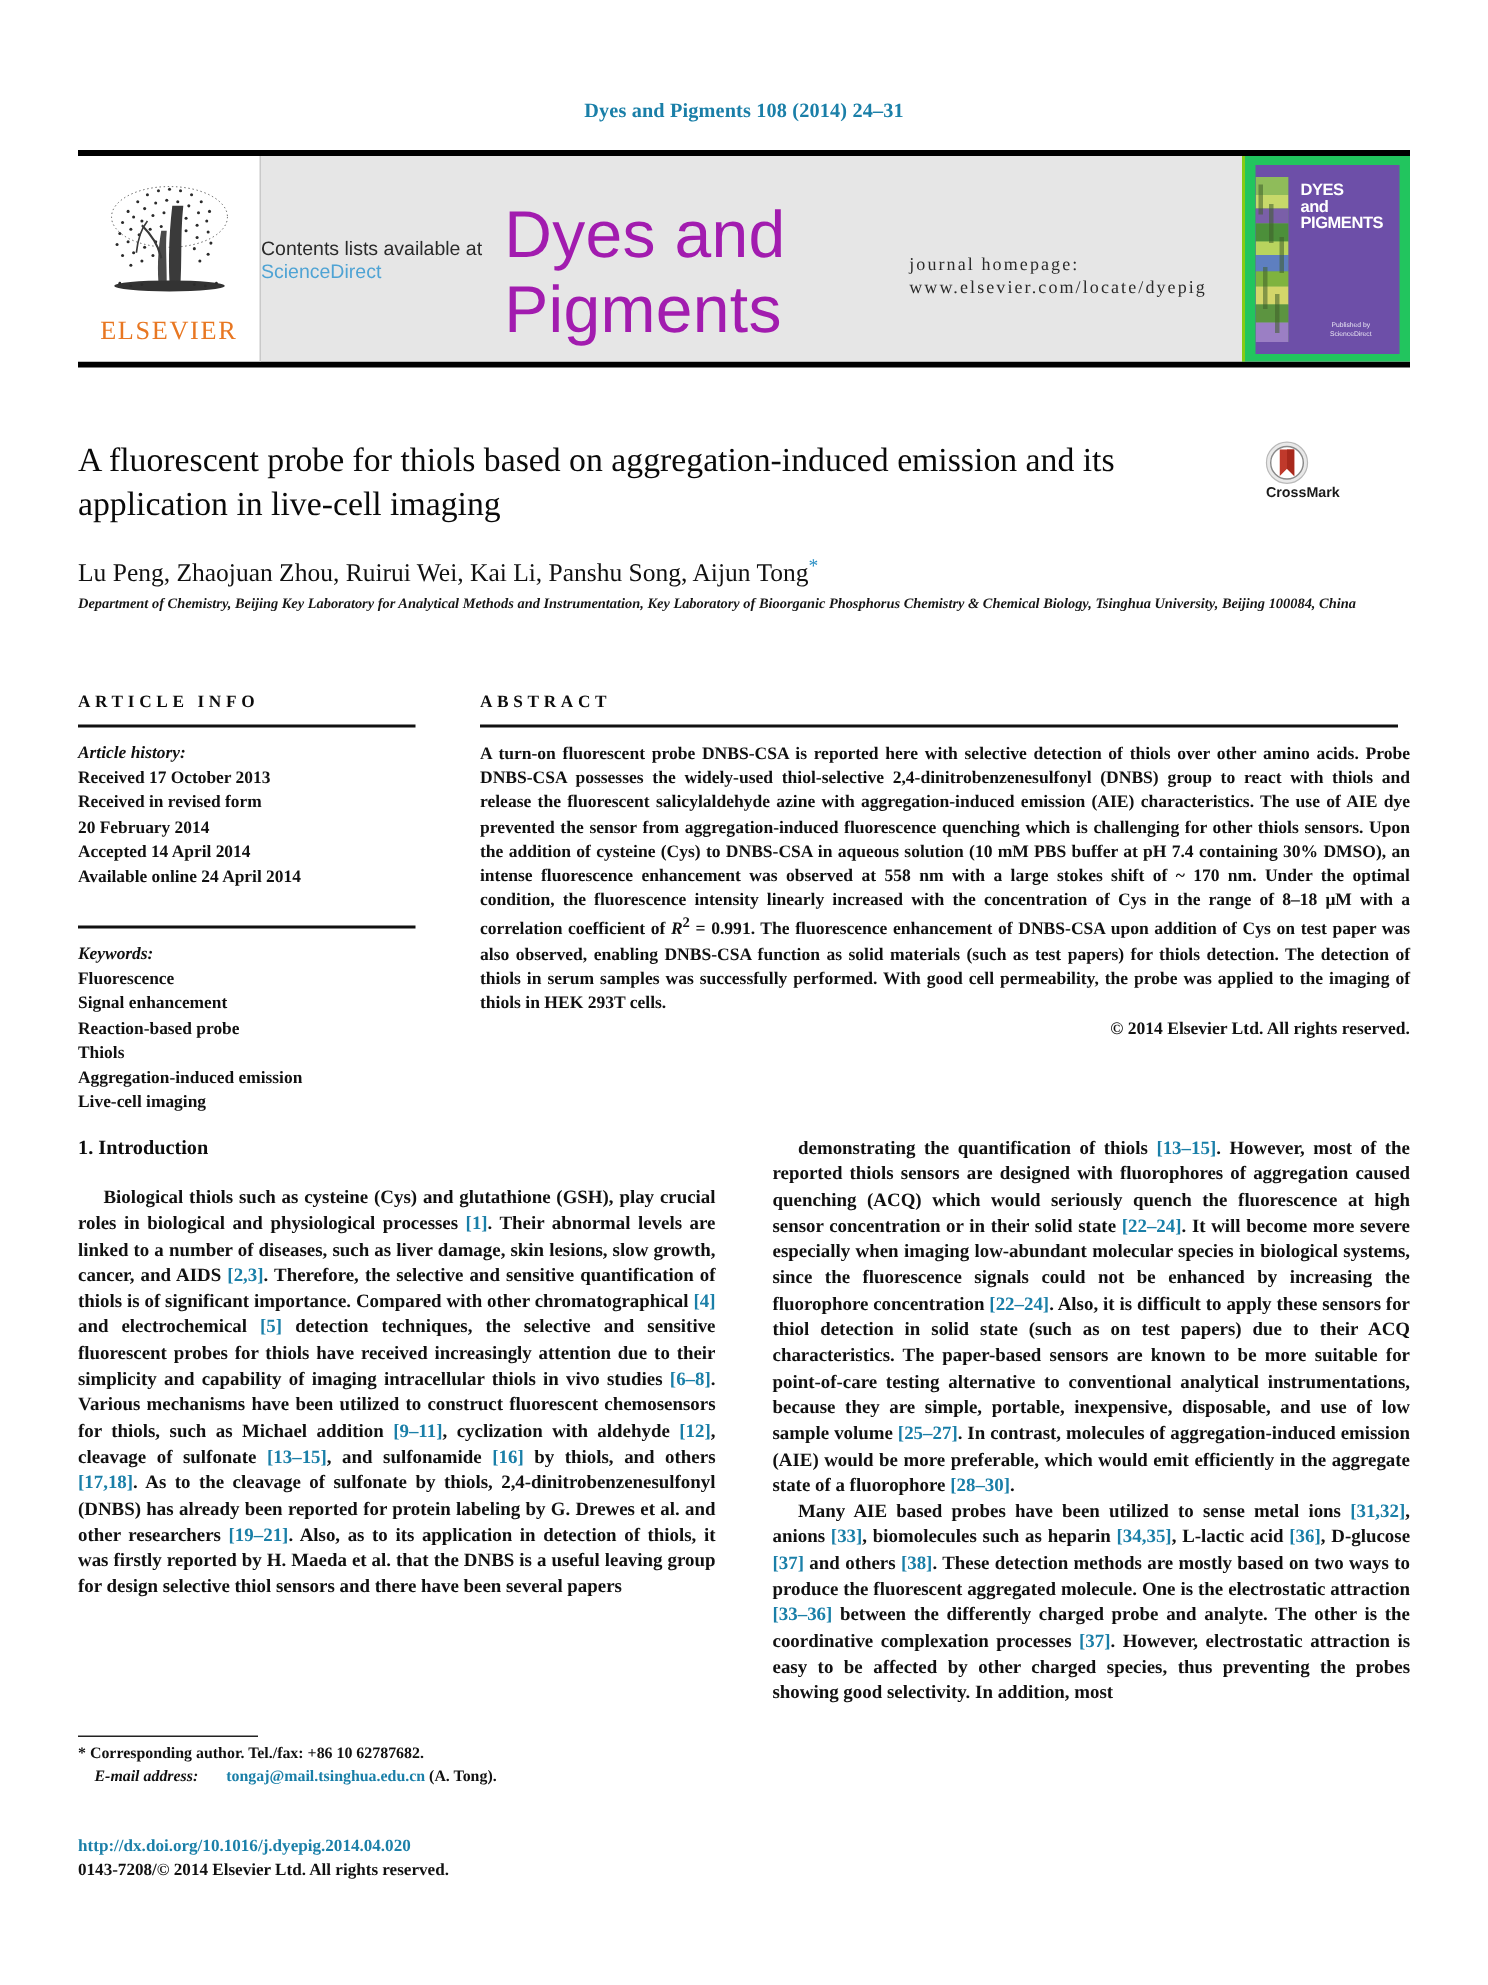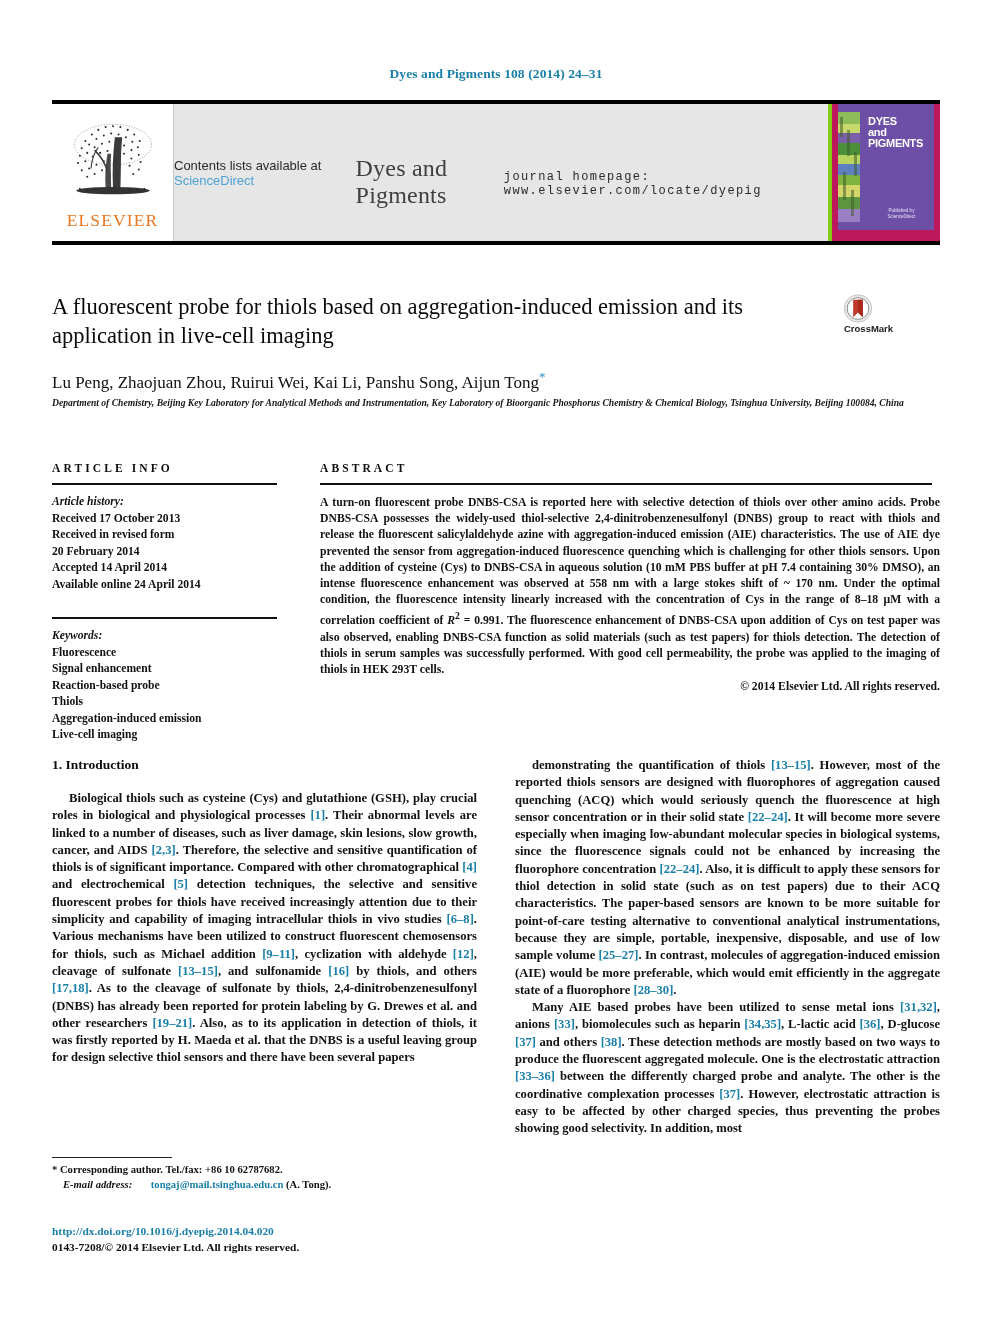--- a/index.html
+++ b/index.html
@@ -86,39 +86,40 @@
   .contents-line {
     font-family: "Liberation Sans", sans-serif;
     font-size: 13px;
     color: #2a2a2a;
     margin-top: 2px;
   }
   .contents-line .sd {
     color: #4ea3d4;
   }
   .journal-name {
-    font-family: Liberation Serif, serif;
-    font-size: 24px;
-    color: #404040;
+    font-family: Liberation Sans, sans-serif;
+    font-size: 44px;
+    color: #a21caf;
     margin-top: 20px;
     letter-spacing: 0.2px;
   }
   .homepage-line {
-    font-family: Liberation Mono, monospace;
+    font-family: Liberation Serif, serif;
     font-size: 12px;
     color: #2a2a2a;
     letter-spacing: 1.4px;
     margin-top: 24px;
   }
   .masthead-right {
     width: 112px;
     flex: 0 0 112px;
-    border-left: 4px solid #84cc16;
-    background: #be185d;
-    display: flex;
+    border-left: 2px solid #84cc16;
+    background: #22c55e;
+    display: flex;
+    align-items: center;
     justify-content: center;
     box-sizing: border-box;
   }
   .cover-thumb {
     width: 96px;
     height: 126px;
     position: relative;
     background: #6d4fa8;
     overflow: hidden;
   }

